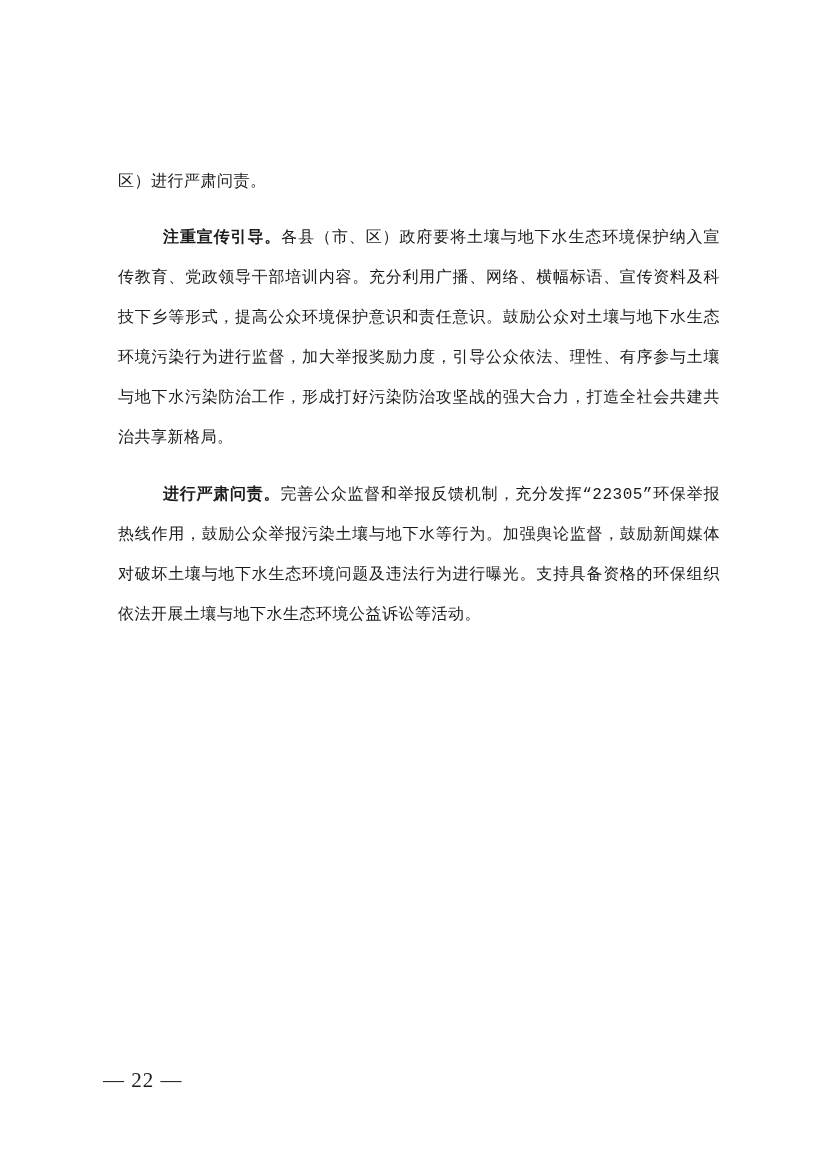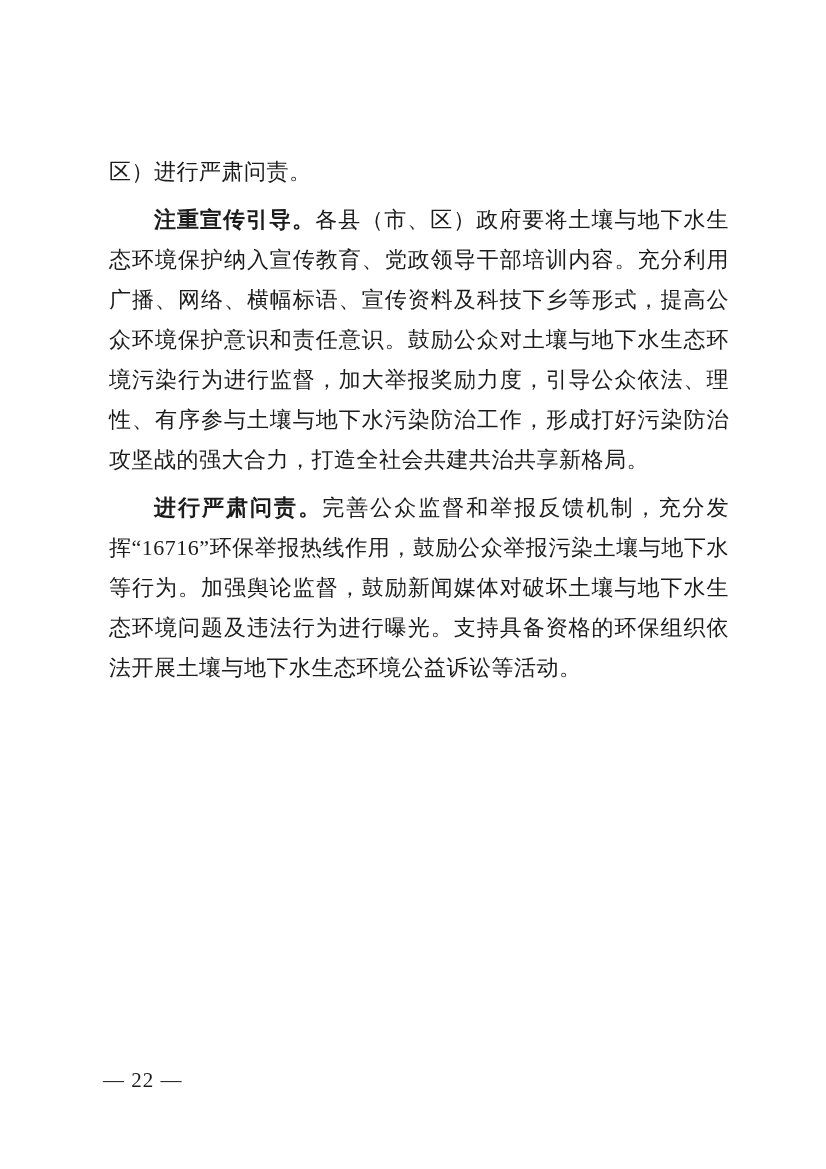--- a/index.html
+++ b/index.html
@@ -21,34 +21,35 @@
     left: 101px;
     top: 144px;
     width: 636px;
     font-size: 22px;
     line-height: 40px;
     text-align: justify;
     letter-spacing: 0.5px;
   }
   .body-text p,
   .body-text h3 {
-    margin: 8px;
+    margin: 17px;
     padding: 0;
-    font-size: 22px;
+    font-size: 16px;
     line-height: 40px;
   }
   .continuation {
     text-indent: 0;
   }
   .section-heading {
     font-weight: 700;
     text-indent: 45px;
   }
   .para {
     text-indent: 45px;
+    font-family: Liberation Mono, monospace;
   }
   .para-lead {
     font-weight: 700;
   }
   .page-number {
     position: absolute;
     left: 103px;
     top: 1066px;
     font-size: 21px;
     line-height: 28px;
@@ -56,16 +57,16 @@
     color: #1b1b1b;
   }
 </style>
 </head>
 <body>
 
 <div class="page">
   <div class="body-text">
     <p class="continuation">区）进行严肃问责。</p>
     <p class="para"><span class="para-lead">注重宣传引导。</span><span>各县（市、区）政府要将土壤与地下水生态环境保护纳入宣传教育、党政领导干部培训内容。充分利用广播、网络、横幅标语、宣传资料及科技下乡等形式，提高公众环境保护意识和责任意识。鼓励公众对土壤与地下水生态环境污染行为进行监督，加大举报奖励力度，引导公众依法、理性、有序参与土壤与地下水污染防治工作，形成打好污染防治攻坚战的强大合力，打造全社会共建共治共享新格局。</span></p>
-    <p class="para"><span class="para-lead">进行严肃问责。</span><span>完善公众监督和举报反馈机制，充分发挥“16716”环保举报热线作用，鼓励公众举报污染土壤与地下水等行为。加强舆论监督，鼓励新闻媒体对破坏土壤与地下水生态环境问题及违法行为进行曝光。支持具备资格的环保组织依法开展土壤与地下水生态环境公益诉讼等活动。</span></p>
+    <p class="para"><span class="para-lead">进行严肃问责。</span><span>完善公众监督和举报反馈机制，充分发挥“22305”环保举报热线作用，鼓励公众举报污染土壤与地下水等行为。加强舆论监督，鼓励新闻媒体对破坏土壤与地下水生态环境问题及违法行为进行曝光。支持具备资格的环保组织依法开展土壤与地下水生态环境公益诉讼等活动。</span></p>
   </div>
   <div class="page-number">— 22 —</div>
 </div>
 
 </body></html>

